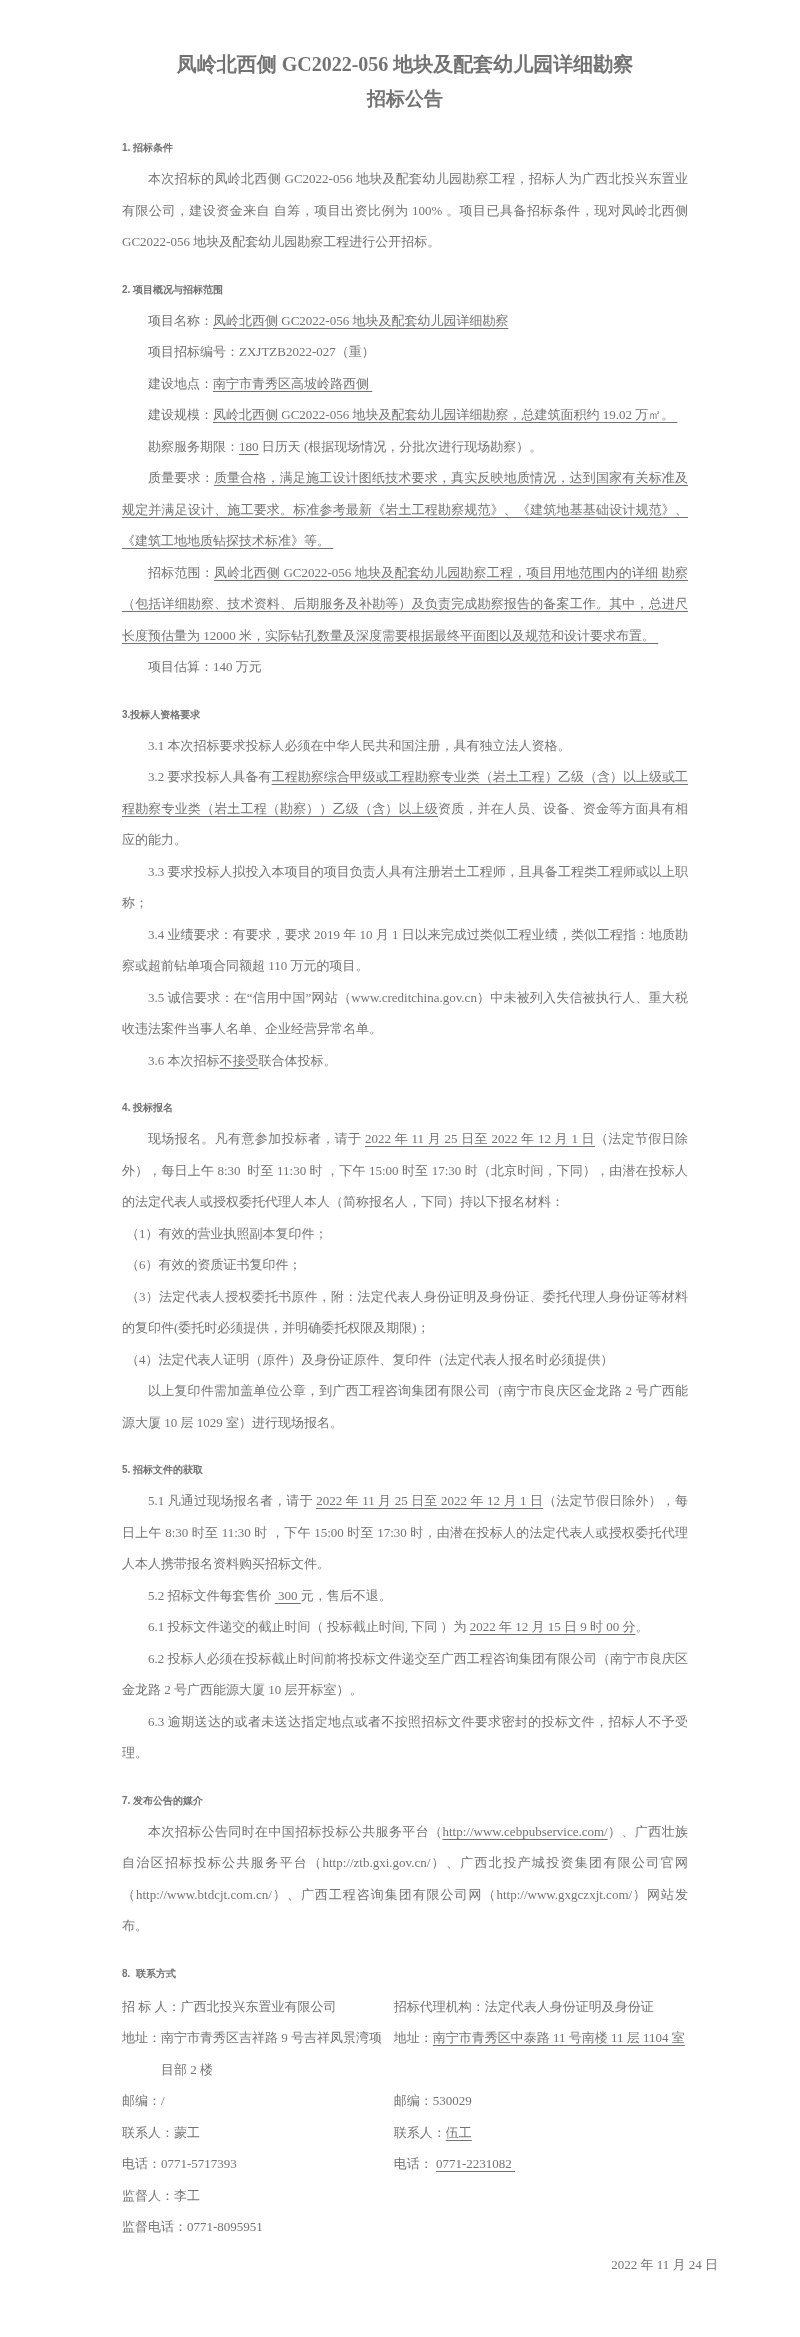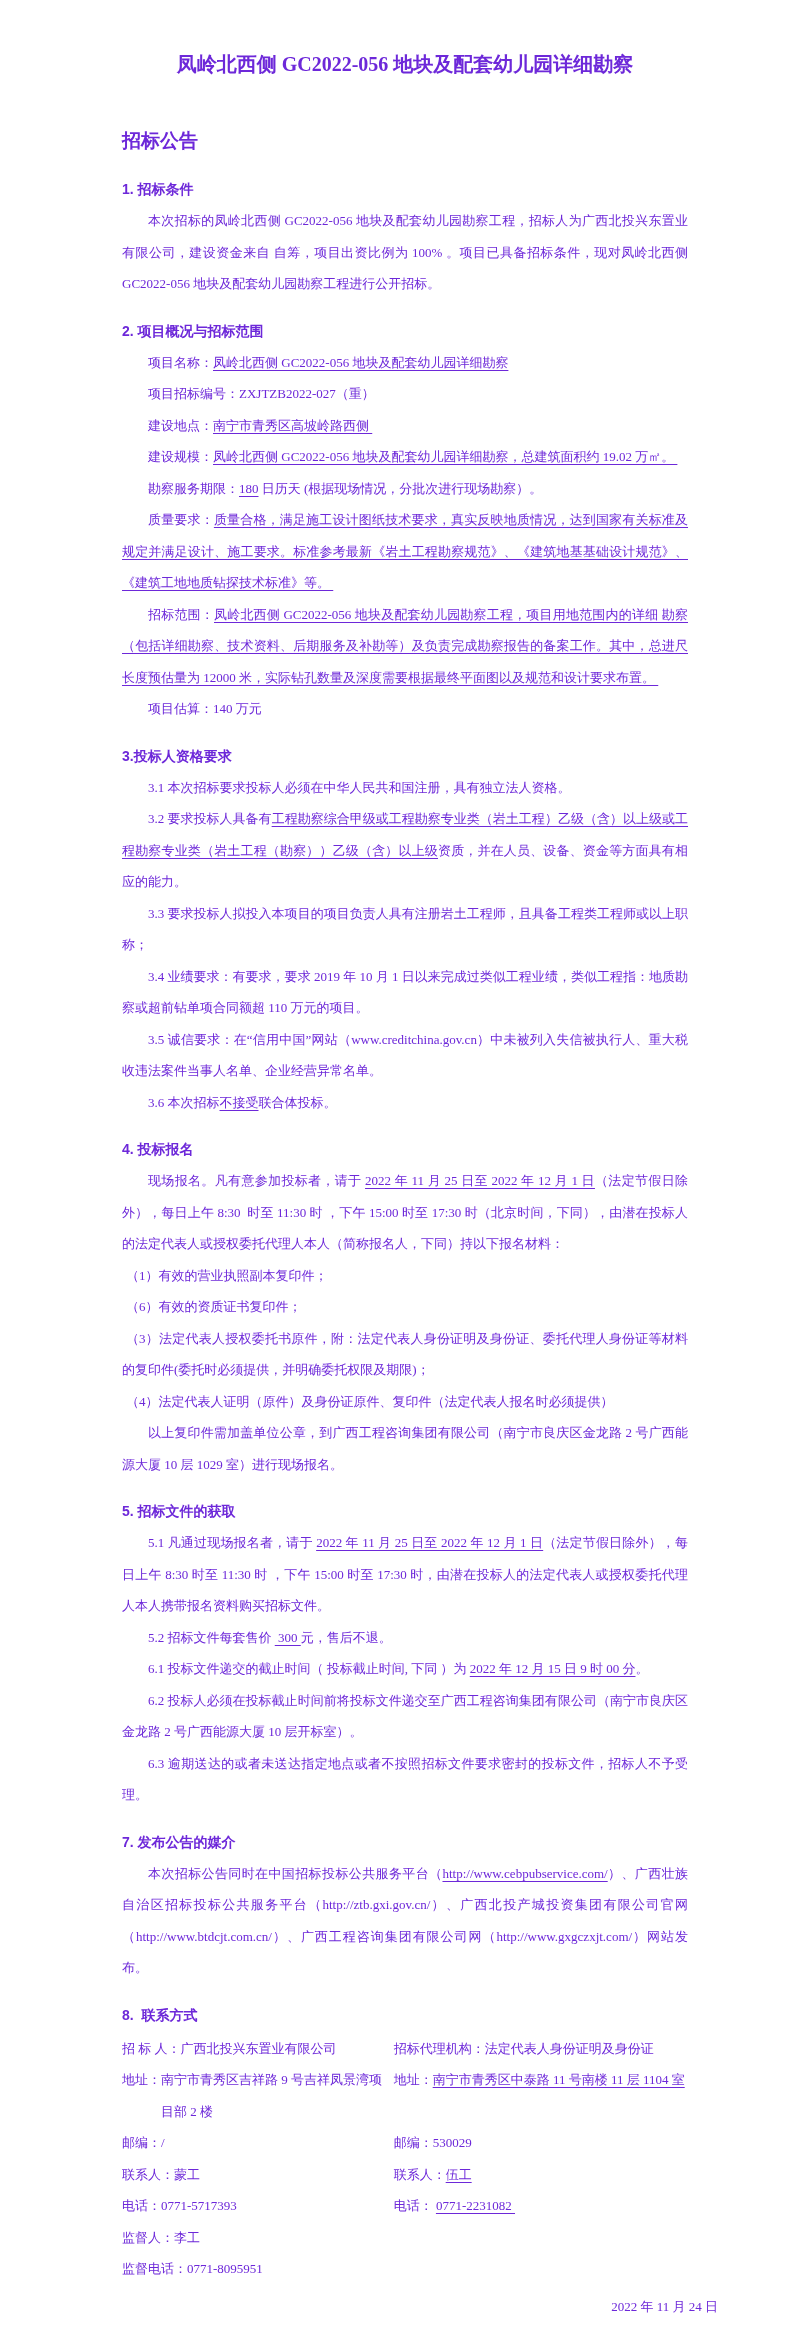--- a/index.html
+++ b/index.html
@@ -2,46 +2,46 @@
 <html><head>
 <meta charset="utf-8">
 <style>
   html, body { margin: 0; padding: 0; background: #ffffff; }
   .page {
     position: relative;
     width: 800px;
     height: 2337px;
     margin: 0;
     background: #ffffff;
-    color: #6d28d9;
+    color: #737373;
     font-family: "Liberation Serif", "DejaVu Serif", serif;
     font-size: 13px;
     box-sizing: border-box;
     padding: 46px 112px 12px 122px;
     overflow: hidden;
   }
   .title1 {
     font-size: 20px;
     font-weight: bold;
     text-align: center;
     line-height: 36px;
     white-space: pre-wrap;
   }
   .title2 {
     font-size: 19px;
     font-weight: bold;
+    text-align: center;
     line-height: 34px;
     margin-bottom: 6px;
     white-space: pre-wrap;
-    margin-top: 42px;
   }
   .heading {
     font-family: "Liberation Sans", "DejaVu Sans", sans-serif;
     font-weight: bold;
-    font-size: 14px;
+    font-size: 10px;
     line-height: 31px;
     margin-top: 16px;
     white-space: pre-wrap;
   }
   .para {
     margin: 0;
     line-height: 31.5px;
     text-align: justify;
     white-space: pre-wrap;
     overflow-wrap: break-word;

